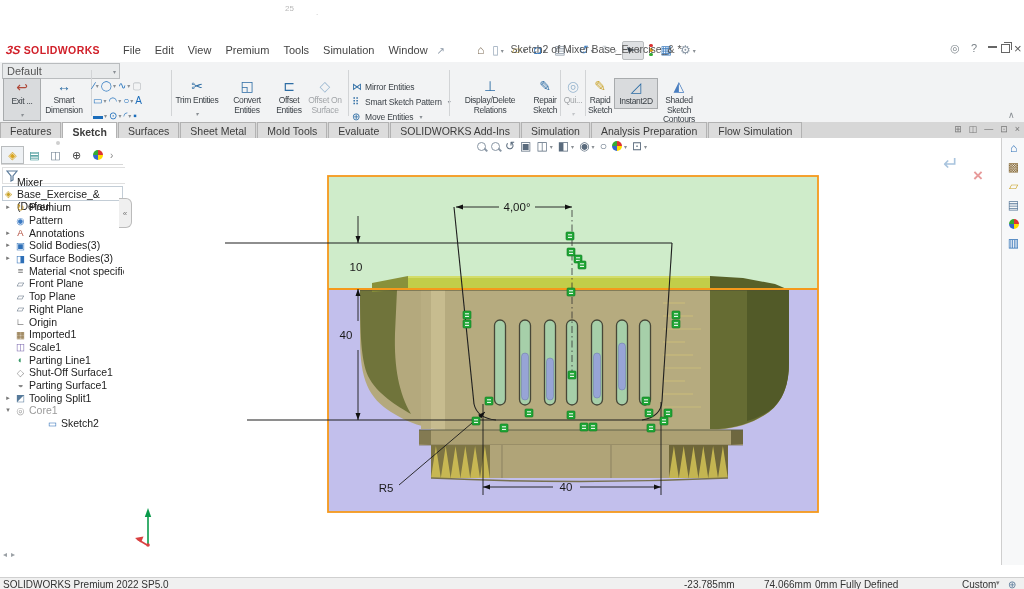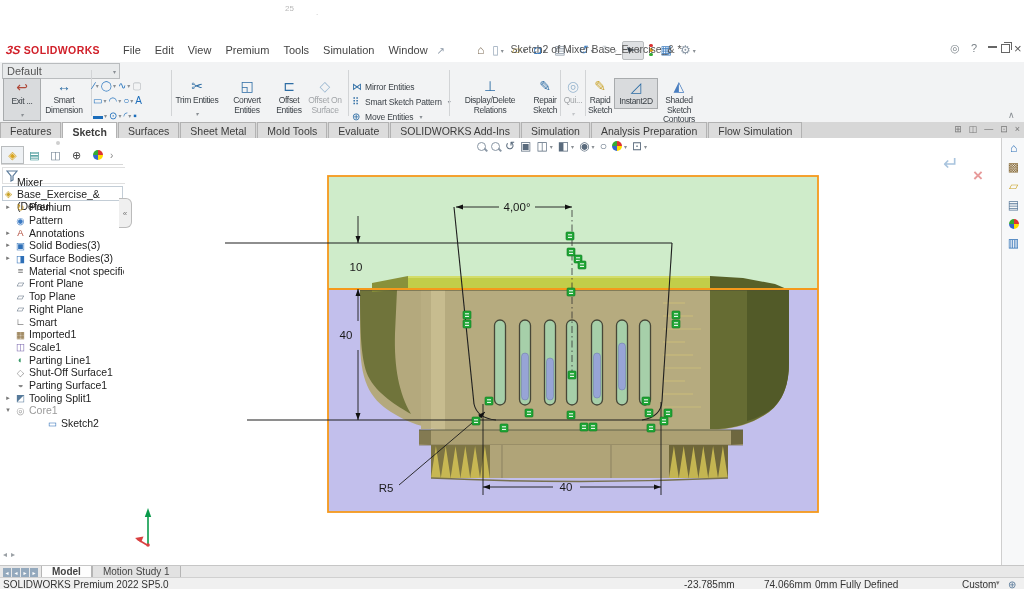--- a/index.html
+++ b/index.html
@@ -421,21 +421,21 @@
           <span class="tlbl">Top Plane</span>
         </div>
         <div class="trow" style="padding-left: 4px;">
           <span class="texp"></span>
           <span class="tico" style="color: rgb(90, 107, 125);">▱</span>
           <span class="tlbl">Right Plane</span>
         </div>
         <div class="trow" style="padding-left: 4px;">
           <span class="texp"></span>
           <span class="tico" style="color: rgb(68, 68, 68);">∟</span>
-          <span class="tlbl">Smart</span>
+          <span class="tlbl">Origin</span>
         </div>
         <div class="trow" style="padding-left: 4px;">
           <span class="texp"></span>
           <span class="tico" style="color: rgb(138, 109, 59);">▦</span>
           <span class="tlbl">Imported1</span>
         </div>
         <div class="trow" style="padding-left: 4px;">
           <span class="texp"></span>
           <span class="tico" style="color: rgb(123, 104, 174);">◫</span>
           <span class="tlbl">Scale1</span>
@@ -758,32 +758,20 @@
       <div class="tp" style="color: rgb(45, 111, 183);">⌂</div>
       <div class="tp" style="color: rgb(138, 109, 59);">▩</div>
       <div class="tp" style="color: rgb(201, 162, 39);">▱</div>
       <div class="tp" style="color: rgb(90, 122, 154);">▤</div>
       <div class="tp">
         <span class="sphere"></span>
       </div>
       <div class="tp" style="color: rgb(45, 111, 183);">▥</div>
     </div>
 
-  <div class="modeltabs">
-    <div class="mnav">
-        <i>◂</i>
-        <i>◂</i>
-        <i>▸</i>
-        <i>▸</i>
-      </div>
-    <div id="mtabs" style="display:flex">
-        <div class="mtab active">Model</div>
-        <div class="mtab">Motion Study 1</div>
-      </div>
-  </div>
 
   <div class="statusbar">
     <span style="left:3px">SOLIDWORKS Premium 2022 SP5.0</span>
     <span style="left:684px">-23.785mm</span>
     <span style="left:764px">74.066mm</span>
     <span style="left:815px">0mm</span>
     <span style="left:840px">Fully Defined</span>
     <span style="left:962px">Custom</span>
     <span style="left:996px;font-size:7px;color:#777">▾</span>
     <span style="left:1008px;color:#5a7a9a">⊕</span>

